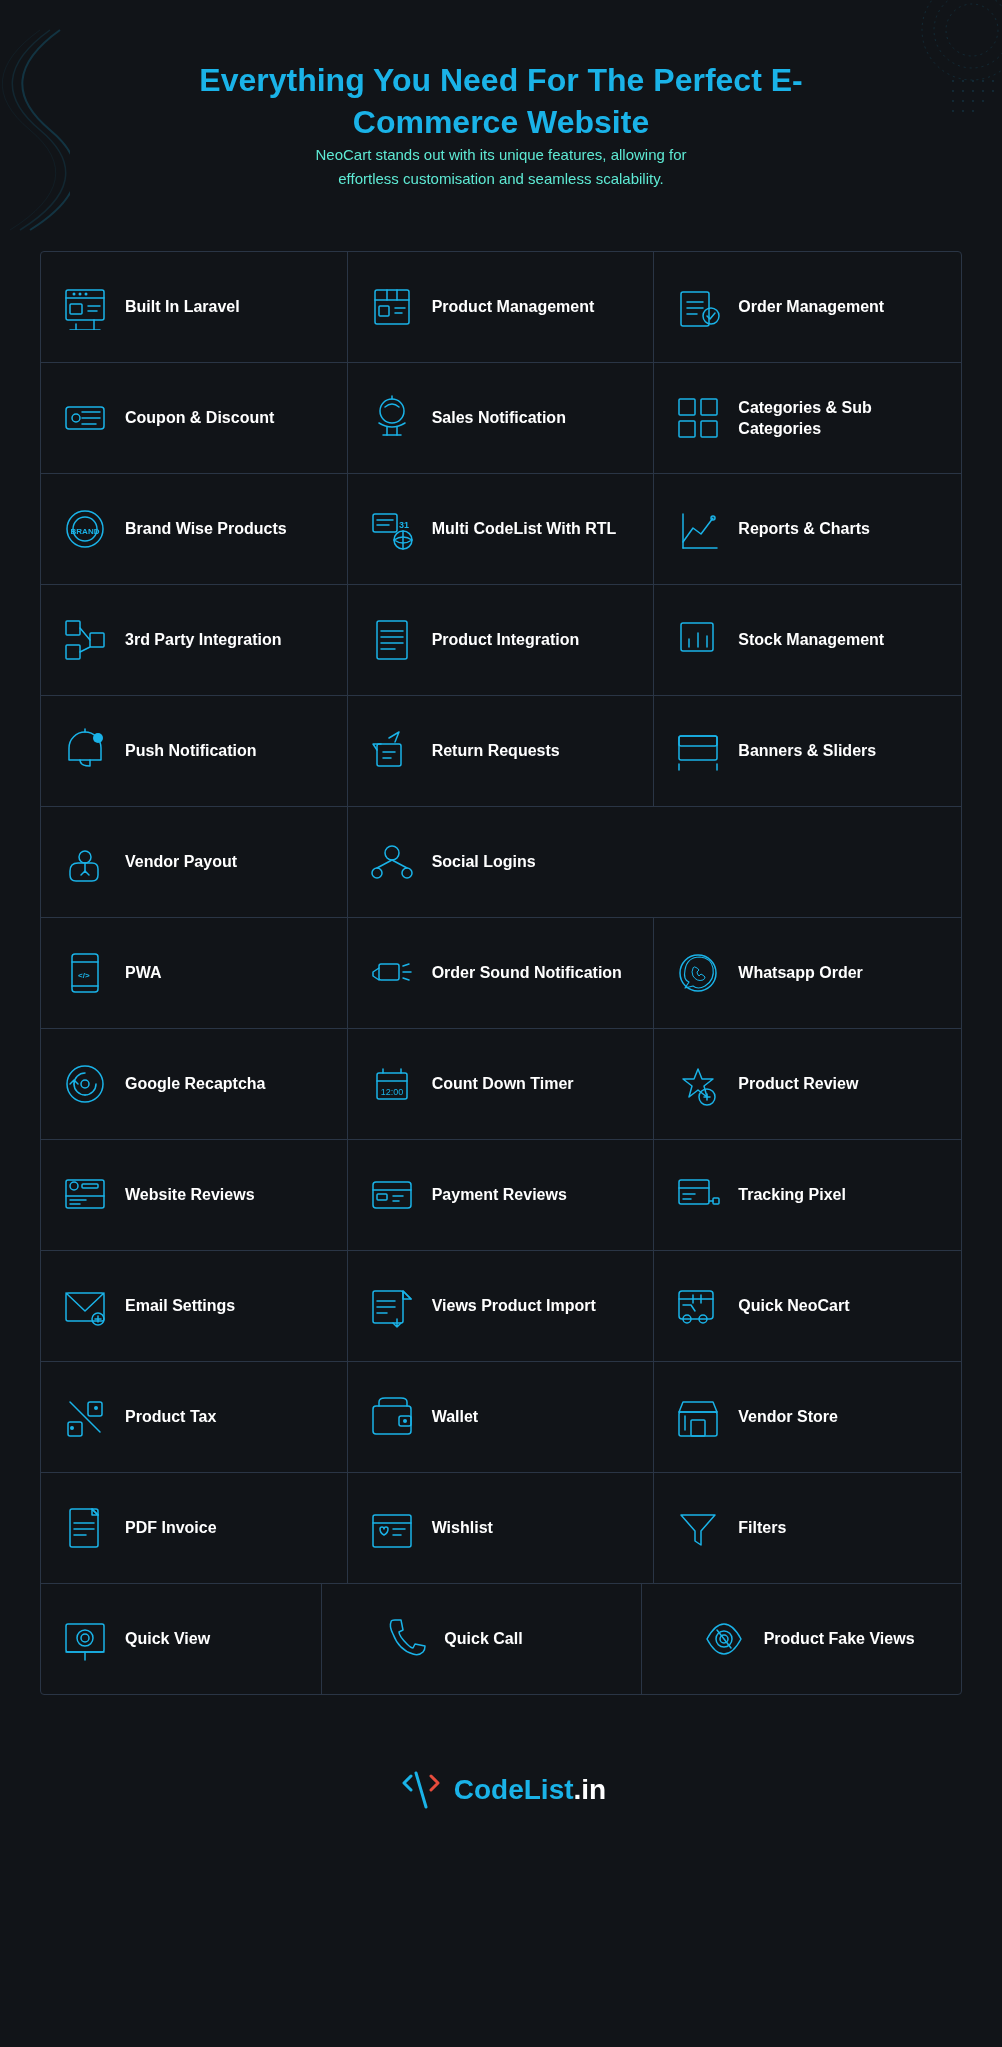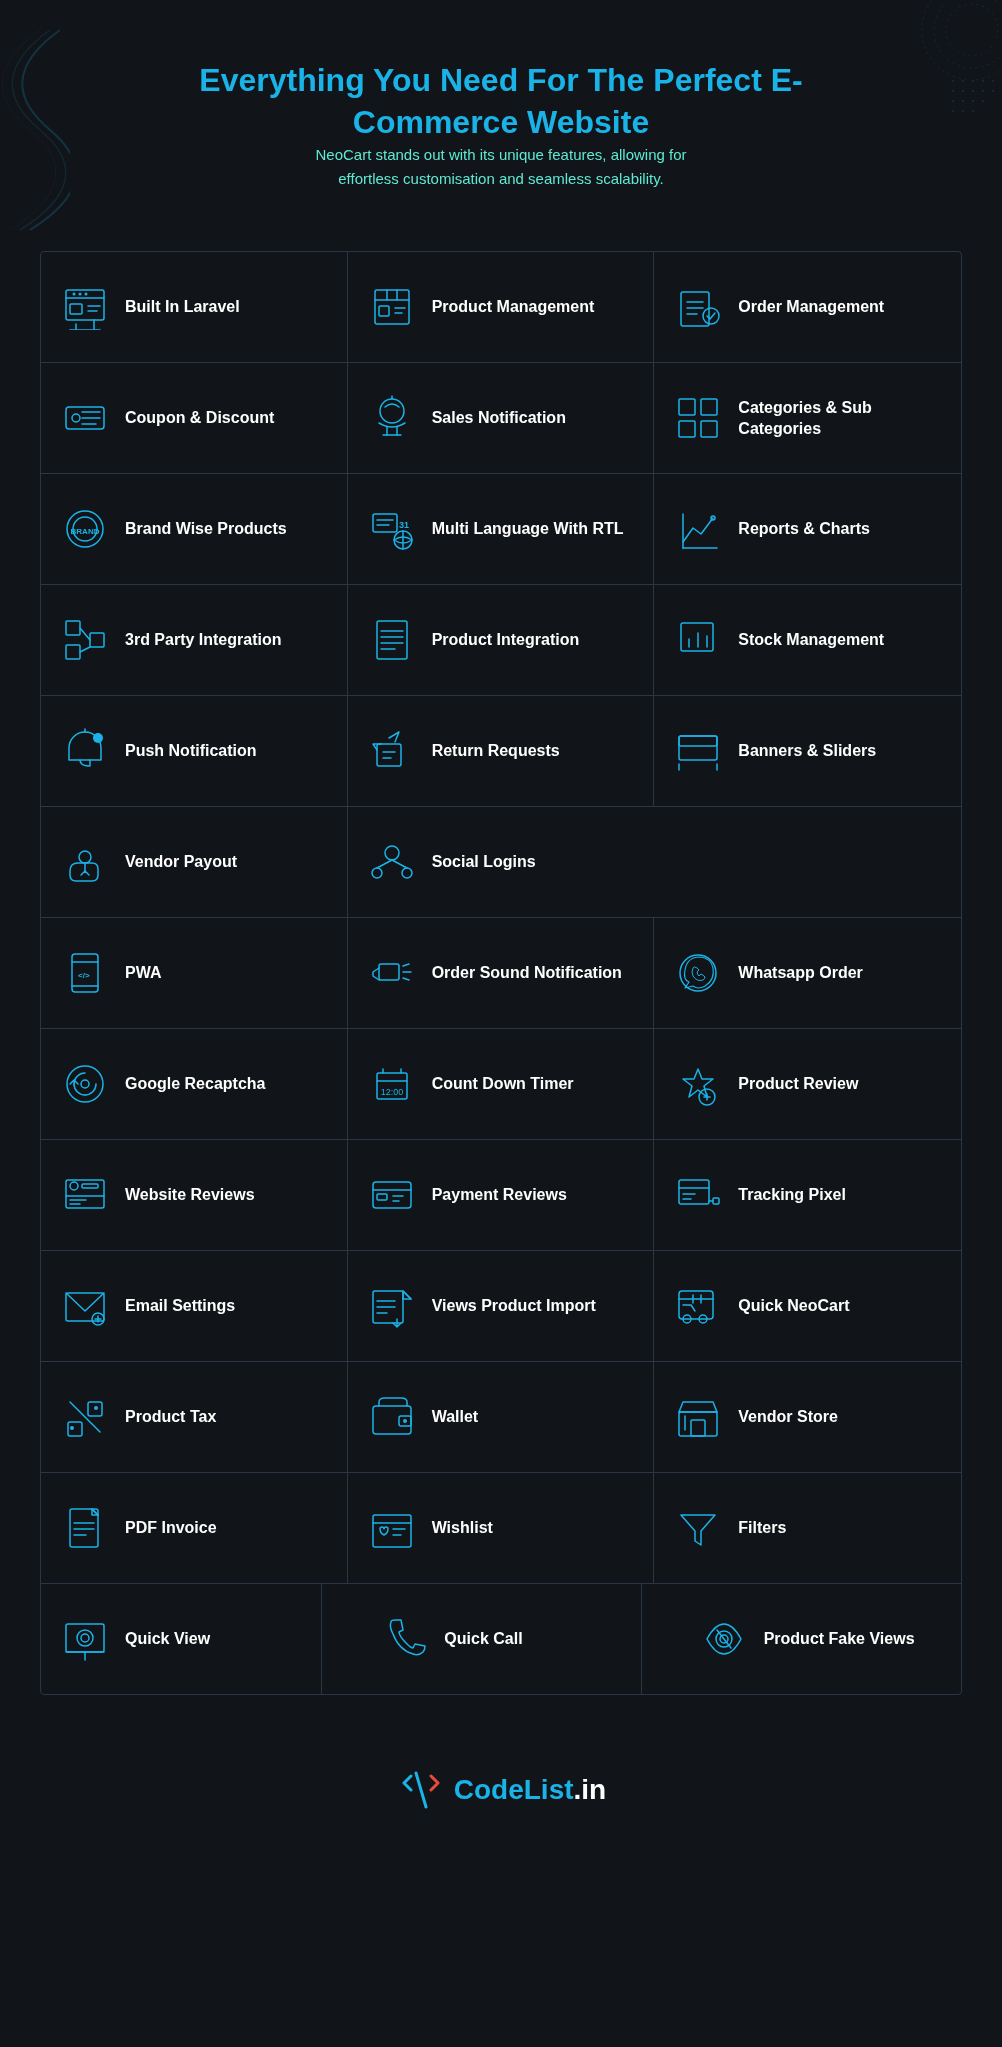--- a/index.html
+++ b/index.html
@@ -258,21 +258,21 @@
           <svg viewBox="0 0 46 46" xmlns="http://www.w3.org/2000/svg">
             <rect x="4" y="8" width="24" height="18" rx="2"></rect>
             <line x1="8" y1="14" x2="24" y2="14"></line>
             <line x1="8" y1="19" x2="20" y2="19"></line>
             <text x="30" y="22" font-size="9" fill="#1ab3e8" stroke="none" font-weight="bold">31</text>
             <circle cx="34" cy="34" r="9"></circle>
             <line x1="34" y1="25" x2="34" y2="43"></line>
             <path d="M25 34 Q34 28 43 34 Q34 40 25 34"></path>
           </svg>
         </div>
-        <span class="cell-label">Multi Language With RTL</span>
+        <span class="cell-label">Multi CodeList With RTL</span>
       </div>
       <div class="grid-cell">
         <div class="cell-icon">
           <svg viewBox="0 0 46 46" xmlns="http://www.w3.org/2000/svg">
             <polyline points="8,36 18,22 26,28 38,12"></polyline>
             <circle cx="38" cy="12" r="2"></circle>
             <line x1="8" y1="8" x2="8" y2="42"></line>
             <line x1="8" y1="42" x2="42" y2="42"></line>
           </svg>
         </div>

